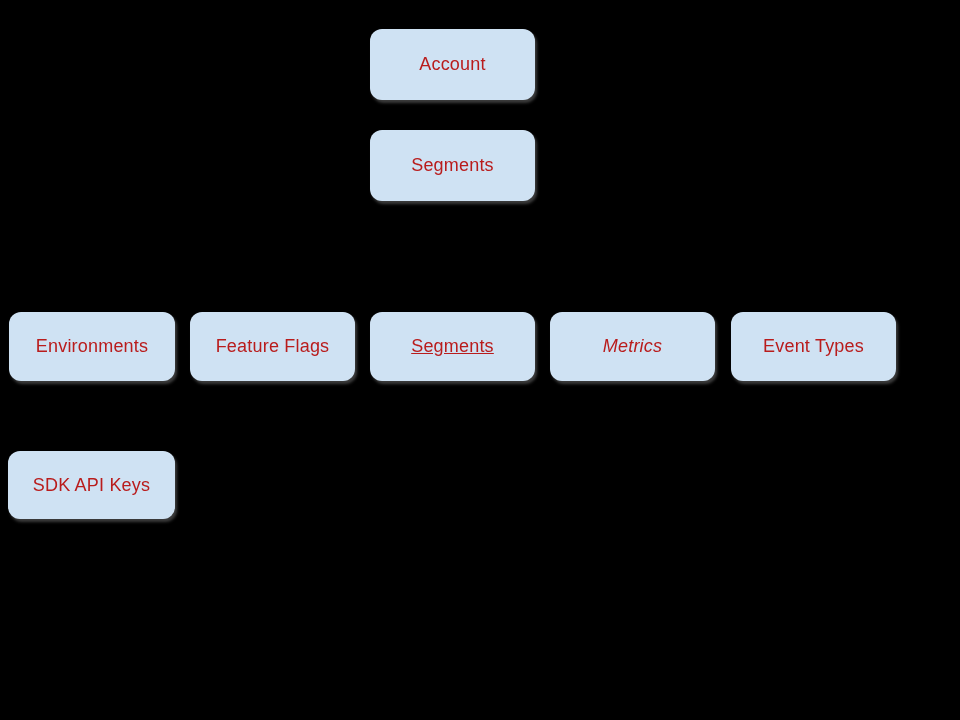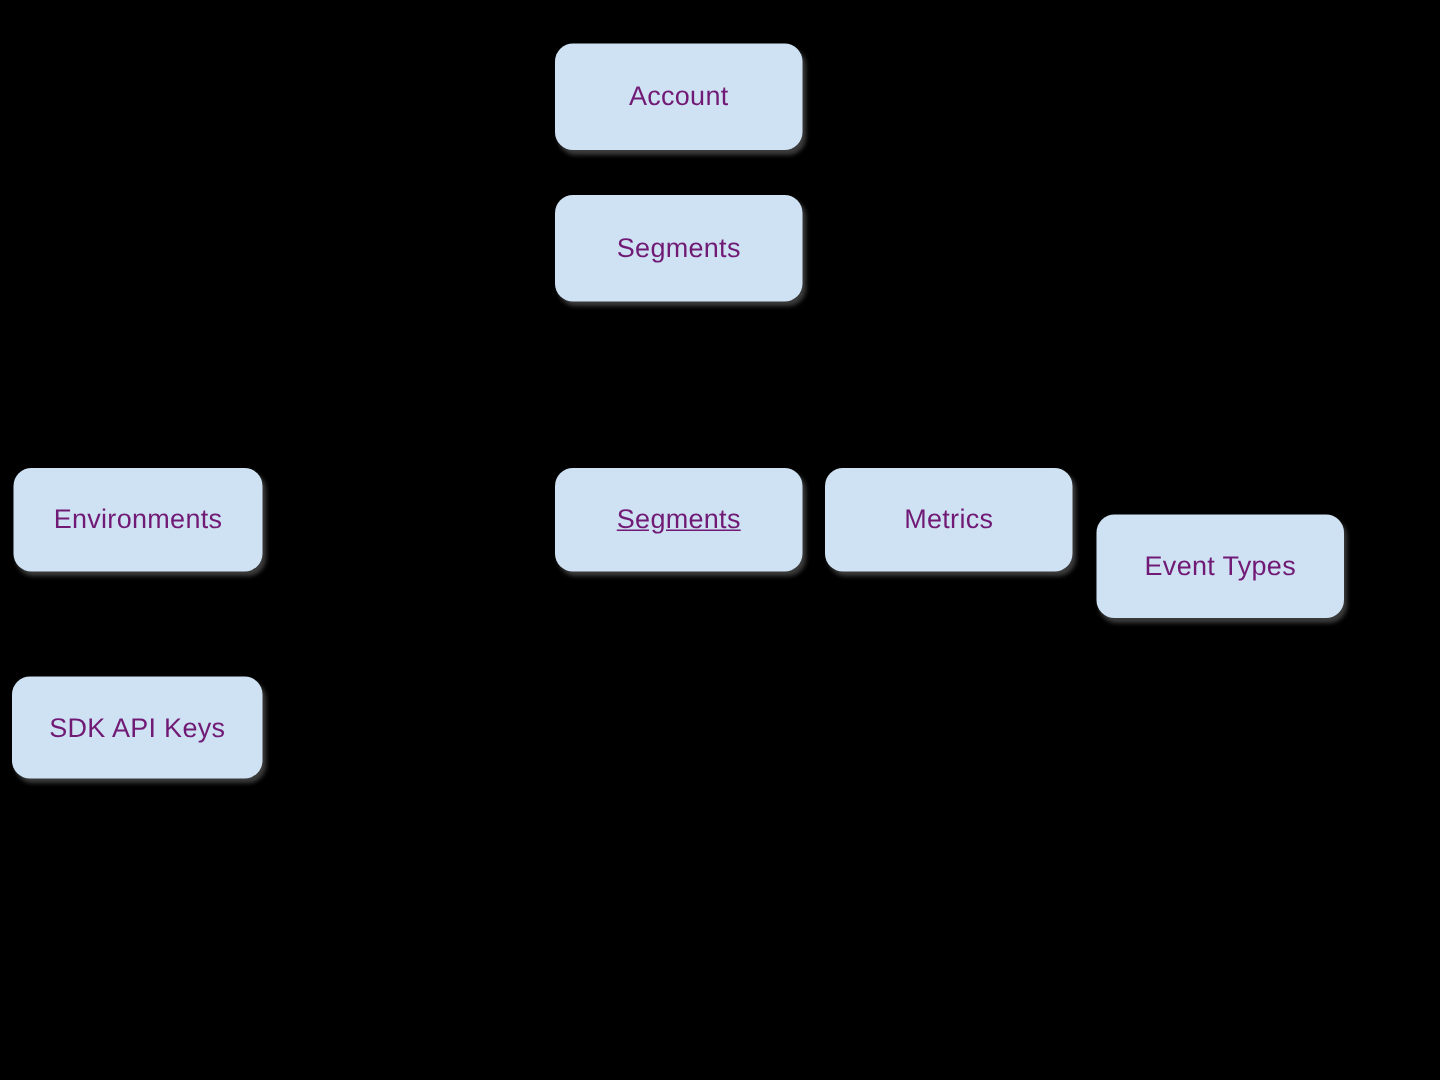--- a/index.html
+++ b/index.html
@@ -20,51 +20,54 @@
     width: 960px; height: 720px;
   }
   .node {
     position: absolute;
     background: #cfe2f3;
     border-radius: 12px;
     box-shadow: 2px 3px 3px rgba(110,110,110,0.55);
     display: flex;
     align-items: center;
     justify-content: center;
-    color: #701a75;
+    color: #b91c1c;
     font-size: 18px;
     letter-spacing: 0.2px;
     white-space: nowrap;
   }
   .n-account      { left: 370px; top: 29px;  width: 165px; height: 71px; }
   .n-projects     { left: 370px; top: 130px; width: 165px; height: 71px; }
   .n-environments { left: 9px;   top: 312px; width: 166px; height: 69px; }
   .n-feature-flags{ left: 190px; top: 312px; width: 165px; height: 69px; }
   .n-segments     { left: 370px; top: 312px; width: 165px; height: 69px; text-decoration: underline; }
-  .n-metrics      { left: 550px; top: 312px; width: 165px; height: 69px; }
-  .n-event-types  { left: 731px; top: 312px; width: 165px; height: 69px; margin-top: 31px; }
+  .n-metrics      { left: 550px; top: 312px; width: 165px; height: 69px; font-style: italic; }
+  .n-event-types  { left: 731px; top: 312px; width: 165px; height: 69px; }
   .n-sdk-api-keys { left: 8px;   top: 451px; width: 167px; height: 68px; }
 </style>
 </head>
 <body>
 
 <div class="canvas">
 
   <div class="node n-account">
     <span>Account</span>
   </div>
 
   <div class="node n-projects">
     <span>Segments</span>
   </div>
 
   <div class="node n-environments">
     <span>Environments</span>
   </div>
 
+  <div class="node n-feature-flags">
+    <span>Feature Flags</span>
+  </div>
 
   <div class="node n-segments">
     <span>Segments</span>
   </div>
 
   <div class="node n-metrics">
     <span>Metrics</span>
   </div>
 
   <div class="node n-event-types">

